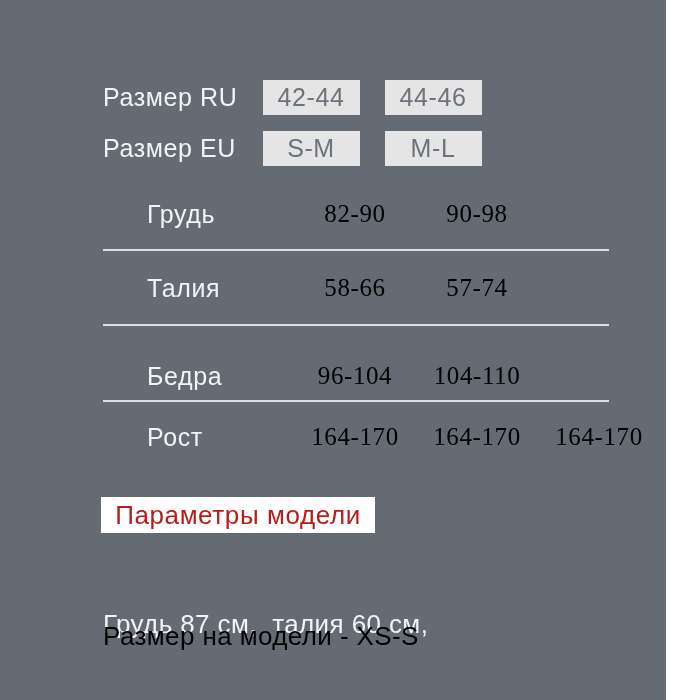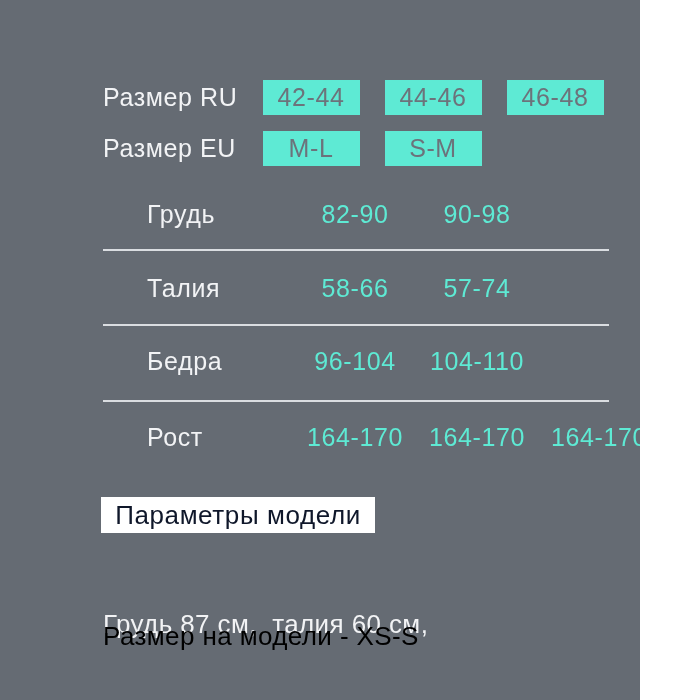--- a/index.html
+++ b/index.html
@@ -6,20 +6,21 @@
     margin: 0;
     padding: 0;
   }
   .canvas {
     position: relative;
     width: 640px;
     height: 700px;
     background: #656B73;
     font-family: "Liberation Sans", "DejaVu Sans", sans-serif;
     overflow: hidden;
+    padding-left: 26px;
   }
   .row {
     position: absolute;
     left: 103px;
     width: 513px;
     display: flex;
     align-items: center;
   }
   .row-label {
     width: 147px;
@@ -30,37 +31,38 @@
   }
   .cell {
     width: 122px;
     display: flex;
     justify-content: center;
     align-items: center;
   }
   .size-box {
     width: 97px;
     height: 35px;
-    background: #5eead4;
+    background: #e5e5e5;
     display: flex;
     justify-content: center;
     align-items: center;
   }
   .size-box span {
     color: #6C737B;
     font-size: 25px;
     letter-spacing: 0.6px;
     white-space: pre;
   }
   .value {
-    color: #5eead4;
+    color: #000000;
     font-size: 25px;
     letter-spacing: 0.6px;
     text-align: center;
     white-space: pre;
+    font-family: Liberation Serif, serif;
   }
   .header-row { height: 35px; }
   .measure-row { height: 30px; margin-left: 44px; }
   .divider {
     position: absolute;
     left: 103px;
     width: 506px;
     height: 2px;
     background: #E4E7EA;
     opacity: 0.92;
@@ -70,21 +72,21 @@
     left: 101px;
     top: 497px;
     width: 274px;
     height: 36px;
     background: #FFFFFF;
     display: flex;
     justify-content: center;
     align-items: center;
   }
   .params-title-box span {
-    color: #0f172a;
+    color: #b91c1c;
     font-size: 26px;
     letter-spacing: 0.6px;
     white-space: pre;
   }
   .params-text {
     position: absolute;
     left: 103px;
     top: 549px;
     color: #F2F3F5;
     font-size: 26px;
@@ -113,37 +115,32 @@
     <div class="cell">
       <div class="size-box">
         <span>42-44</span>
       </div>
     </div>
     <div class="cell">
       <div class="size-box">
         <span>44-46</span>
       </div>
     </div>
-    <div class="cell">
-      <div class="size-box">
-        <span>46-48</span>
-      </div>
-    </div>
   </div>
 
   <div class="row header-row" style="top:131px">
     <div class="row-label">Размер EU</div>
     <div class="cell">
       <div class="size-box">
+        <span>S-M</span>
+      </div>
+    </div>
+    <div class="cell">
+      <div class="size-box">
         <span>M-L</span>
-      </div>
-    </div>
-    <div class="cell">
-      <div class="size-box">
-        <span>S-M</span>
       </div>
     </div>
   </div>
 
   <div class="row measure-row" style="top:199px">
     <div class="row-label">Грудь</div>
     <div class="cell">
       <div class="value">82-90</div>
     </div>
     <div class="cell">
@@ -158,21 +155,21 @@
     <div class="cell">
       <div class="value">58-66</div>
     </div>
     <div class="cell">
       <div class="value">57-74</div>
     </div>
   </div>
 
   <div class="divider" style="top:324px"></div>
 
-  <div class="row measure-row" style="top:346px">
+  <div class="row measure-row" style="top:361px">
     <div class="row-label">Бедра</div>
     <div class="cell">
       <div class="value">96-104</div>
     </div>
     <div class="cell">
       <div class="value">104-110</div>
     </div>
   </div>
 
   <div class="divider" style="top:400px"></div>

